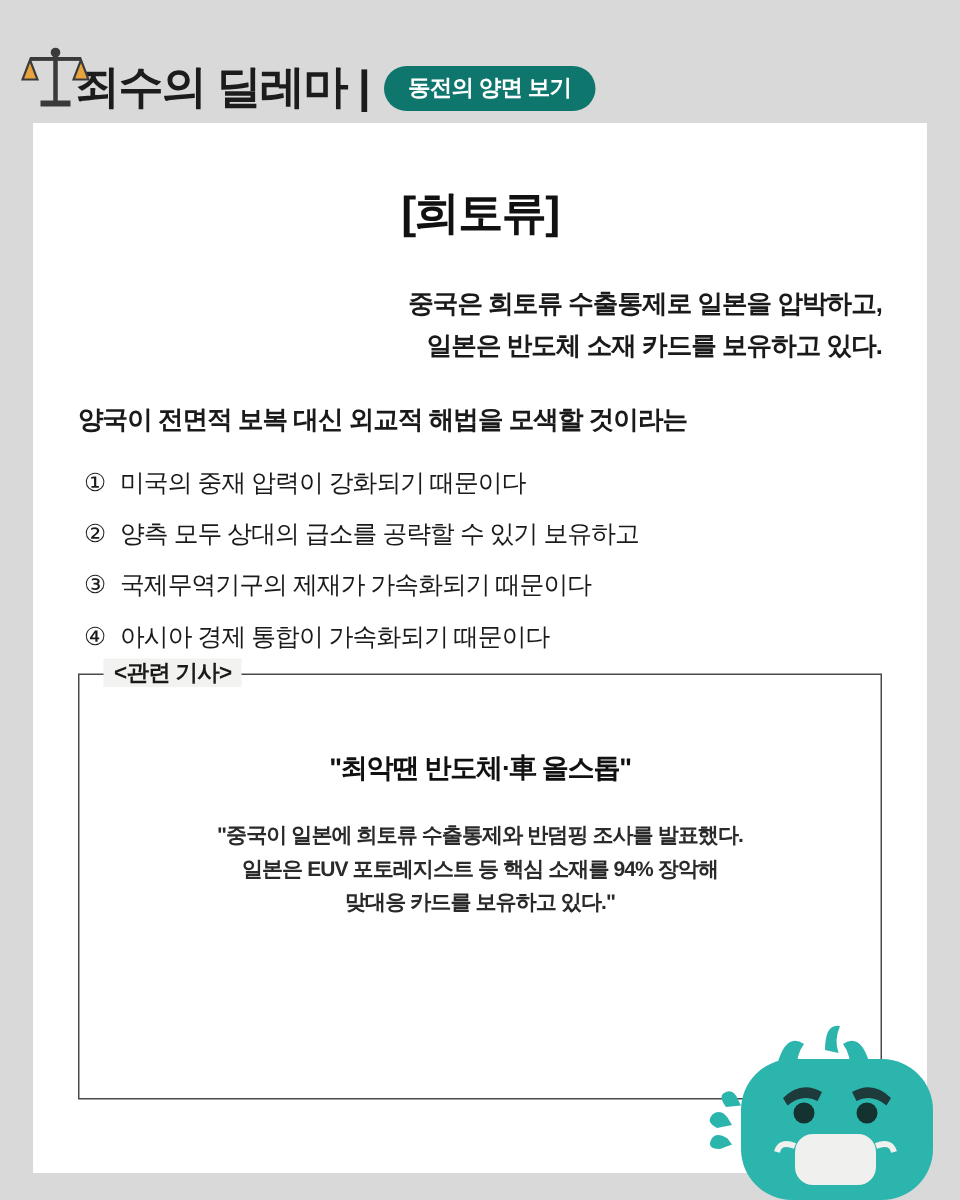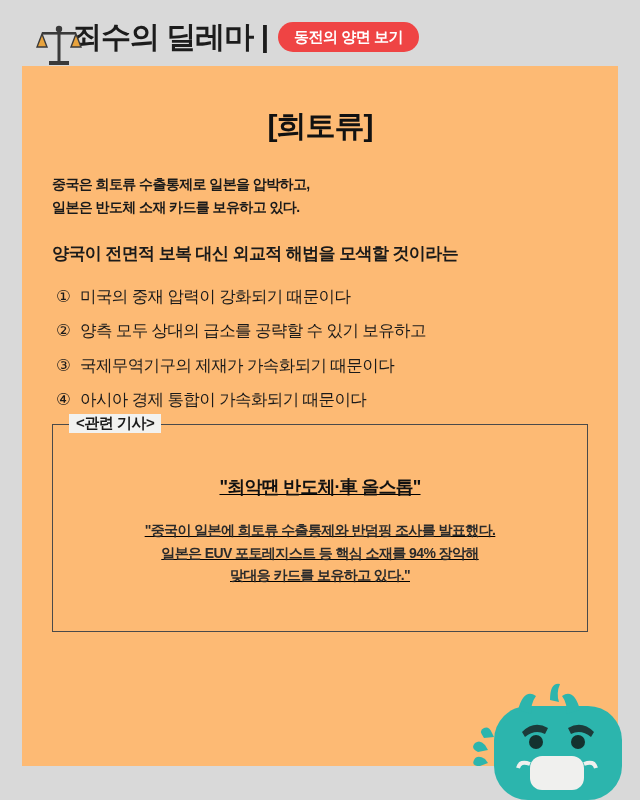--- a/index.html
+++ b/index.html
@@ -16,22 +16,22 @@
   }
 
   
   .header {
     position: absolute;
     top: 22px;
     left: 0;
     width: 640px;
     height: 52px;
     display: flex;
-    align-items: flex-start;
-    padding-left: 36px;
+    align-items: flex-end;
+    padding-left: 14px;
     box-sizing: border-box;
   }
   .scale-icon {
     width: 46px;
     height: 46px;
     position: relative;
     flex: 0 0 auto;
     margin-right: 4px;
   }
   .scale-icon svg { display: block; }
@@ -40,56 +40,56 @@
     font-size: 30px;
     font-weight: bold;
     color: #1c1c1c;
     letter-spacing: -1px;
     white-space: nowrap;
     margin-left: -14px;
     line-height: 1;
   }
   .header-badge {
     margin-left: 10px;
-    background: #ef4444;
+    background: #0f766e;
     color: #ffffff;
     font-size: 15px;
     font-weight: bold;
     border-radius: 16px;
     padding: 7px 16px 8px 16px;
     white-space: nowrap;
     letter-spacing: -0.5px;
     line-height: 1;
   }
 
   
   .card {
     position: absolute;
-    top: 66px;
+    top: 82px;
     left: 22px;
     width: 596px;
     height: 700px;
-    background: #fdba74;
+    background: #ffffff;
     box-sizing: border-box;
     padding: 22px 30px 0 30px;
   }
 
   .quiz-title {
     text-align: center;
     font-size: 30px;
     font-weight: bold;
     color: #111111;
     letter-spacing: -1px;
     margin-top: 18px;
     margin-bottom: 26px;
   }
 
   .lead {
-    text-align: left;
-    font-size: 14px;
+    text-align: right;
+    font-size: 17px;
     font-weight: bold;
     color: #1a1a1a;
     line-height: 1.62;
     letter-spacing: -0.6px;
     margin-bottom: 22px;
   }
 
   .question {
     text-align: left;
     font-size: 17px;
@@ -120,24 +120,23 @@
     font-size: 16.5px;
     color: #1a1a1a;
   }
   .choice-text { flex: 1 1 auto; }
 
   
   .article-box {
     position: relative;
     margin-top: 4px;
     border: 1.5px solid #4a4a4a;
-    height: 208px;
+    height: 284px;
     box-sizing: border-box;
     padding: 26px 24px 0 24px;
-    text-decoration: underline;
   }
   .article-legend {
     position: absolute;
     top: -11px;
     left: 16px;
     background: #f2f2f0;
     padding: 0 7px;
     font-size: 15px;
     font-weight: bold;
     color: #1a1a1a;

